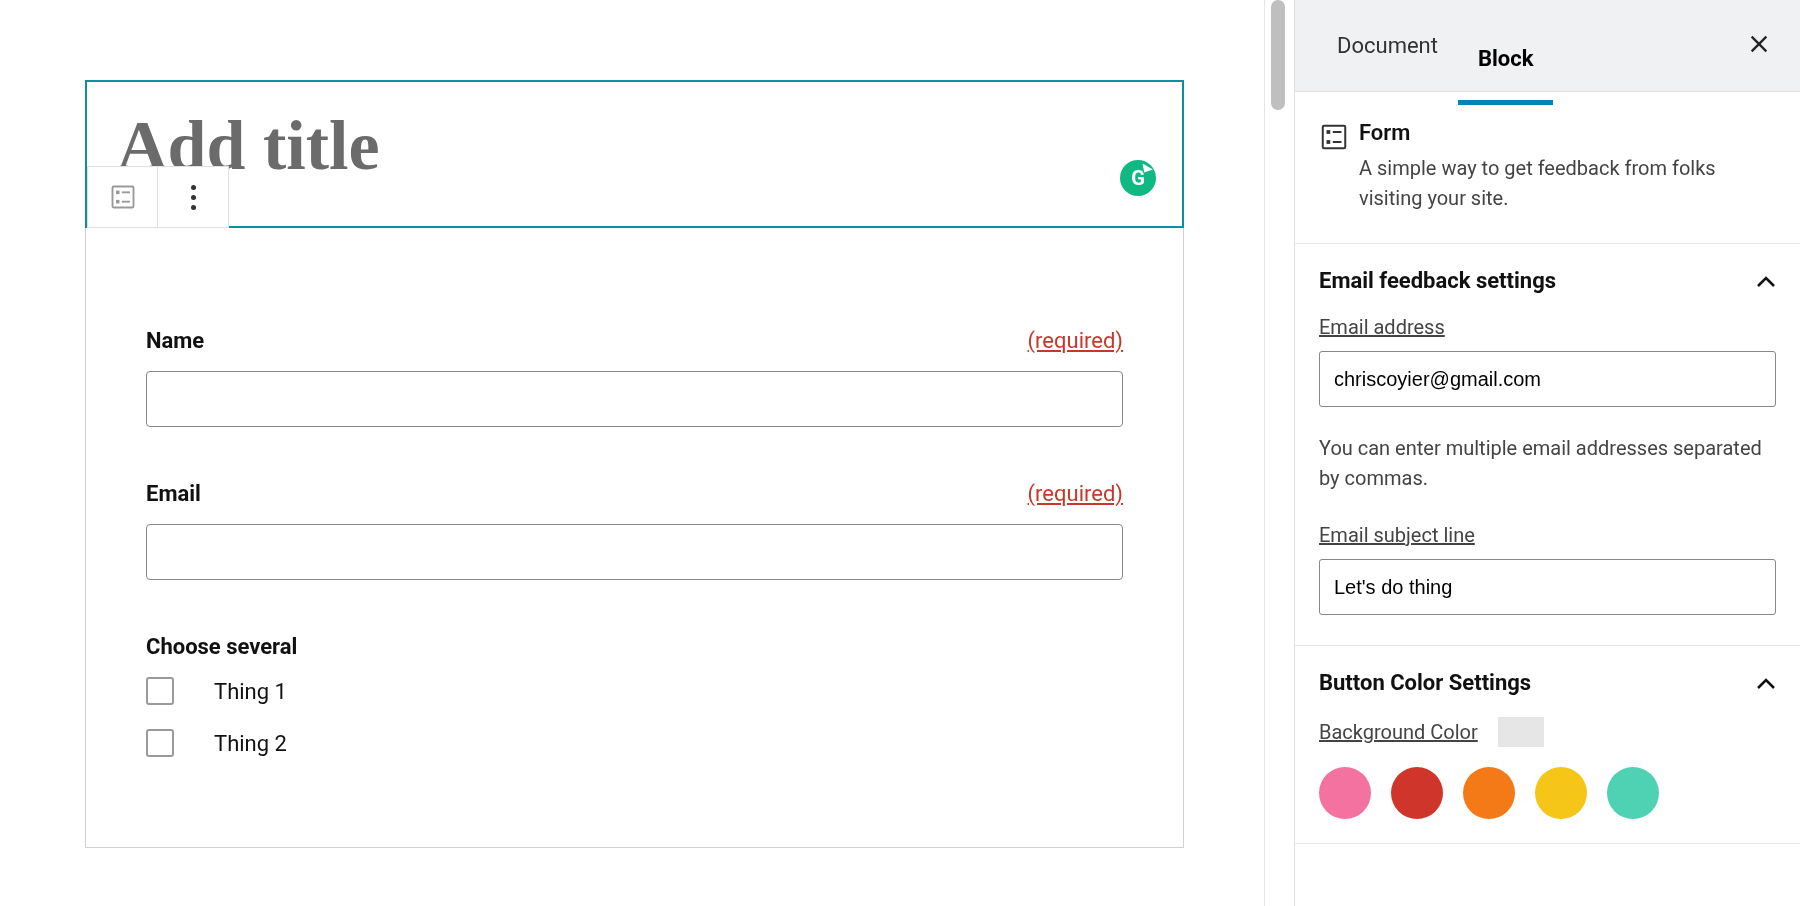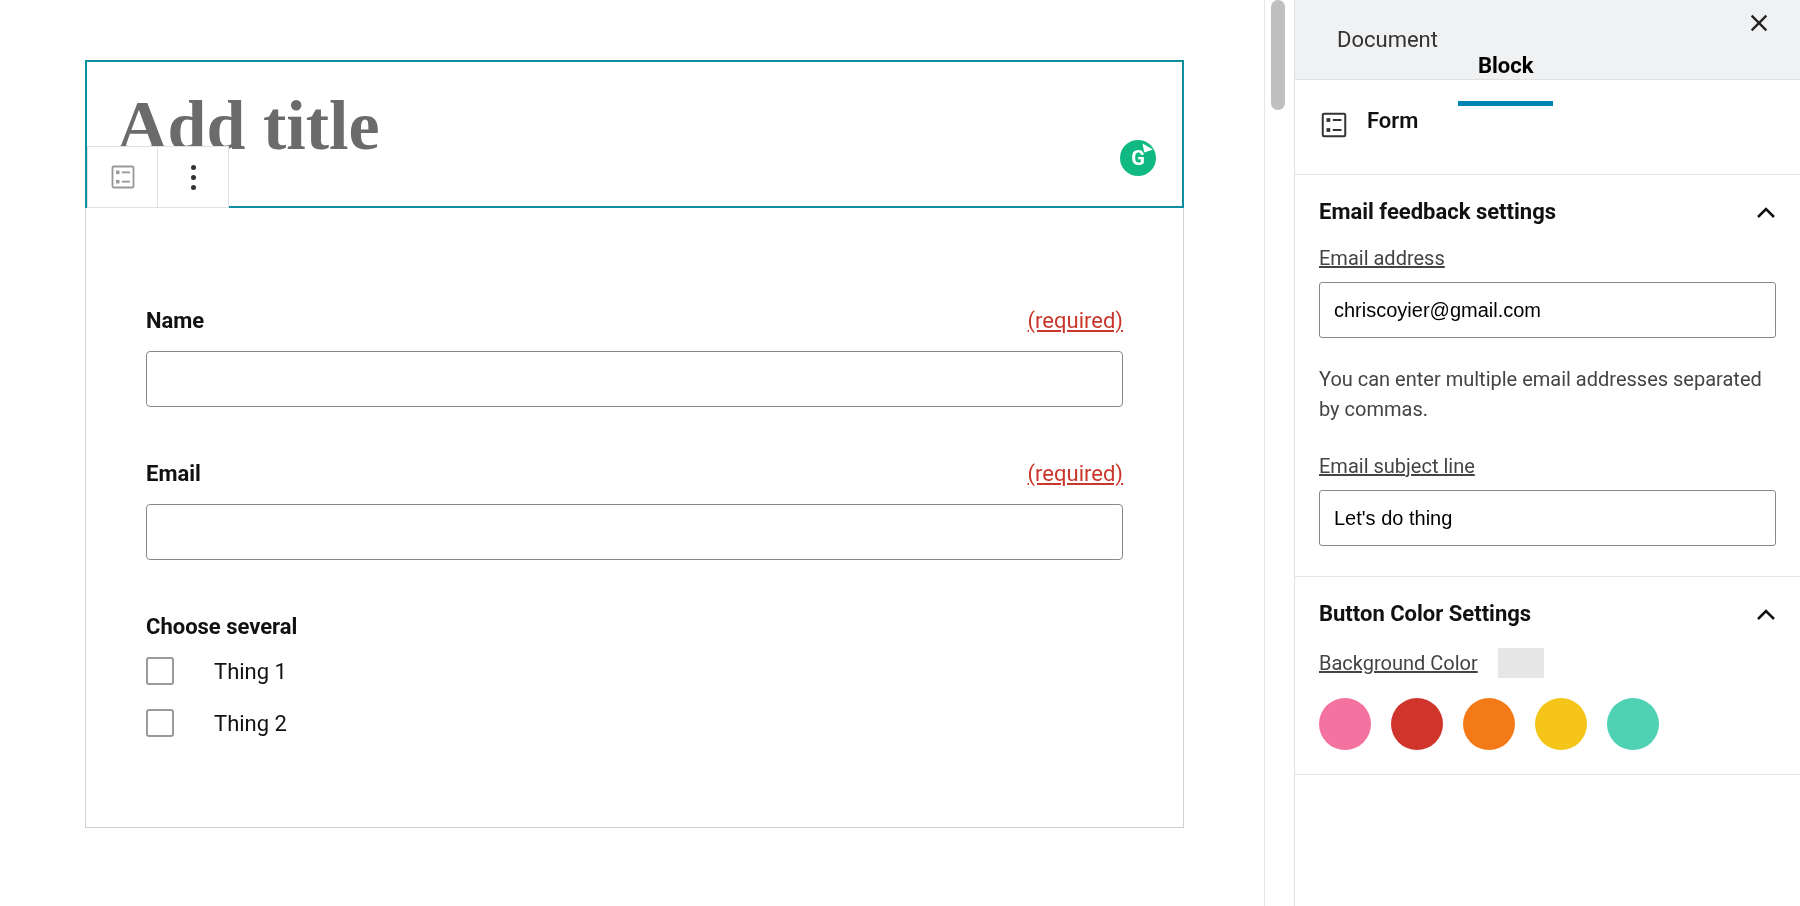--- a/index.html
+++ b/index.html
@@ -10,20 +10,21 @@
     height: 906px;
     overflow: hidden;
     display: flex;
   }
 
   
   .editor {
     flex: 1;
     padding: 60px 80px 0 85px;
     position: relative;
+    margin-top: 20px;
   }
 
   .title-wrap {
     position: relative;
     border: 2px solid #0d8f9f;
     padding: 24px 30px 40px 30px;
     margin-bottom: 0;
   }
 
   .title-input {
@@ -142,22 +143,22 @@
   .sidebar {
     width: 506px;
     border-left: 1px solid #e0e0e0;
     background: #fff;
     display: flex; flex-direction: column;
   }
 
   .tabbar {
     background: #f0f1f3;
     display: flex;
-    align-items: flex-start;
-    height: 80px;
+    align-items: center;
+    height: 92px;
     border-bottom: 1px solid #e0e0e0;
     padding: 0 22px;
     position: relative;
   }
   .tab {
     padding: 0 20px;
     height: 100%;
     display:flex; align-items:center;
     font-size: 22px;
     color: #333;
@@ -178,21 +179,21 @@
   }
   .close-btn {
     margin-left: auto;
     font-size: 28px;
     cursor: pointer;
     color: #333;
     padding: 8px;
   }
 
   .block-desc {
-    display:flex; gap: 18px;
+    display:flex; gap: 10px;
     padding: 28px 24px 30px 24px;
     border-bottom: 1px solid #e6e6e6;
   }
   .block-desc .icon {
     color: #444;
     flex-shrink: 0;
     margin-top: 2px;
   }
   .block-desc .icon svg { width: 30px; height: 30px; }
   .block-desc h3 { font-size: 22px; font-weight: 600; color:#111; margin-bottom: 8px;}
@@ -326,20 +327,21 @@
       <svg viewBox="0 0 24 24" fill="none" stroke="#333" stroke-width="1.6">
         <rect x="3" y="3" width="18" height="18" rx="1"></rect>
         <rect x="6" y="6.5" width="3" height="3" fill="#333" stroke="none"></rect>
         <line x1="11" y1="8" x2="18" y2="8"></line>
         <rect x="6" y="14.5" width="3" height="3" fill="#333" stroke="none"></rect>
         <line x1="11" y1="16" x2="18" y2="16"></line>
       </svg>
     </div>
     <div>
       <h3>Form</h3>
+      <p>A simple way to get feedback from folks visiting your site.</p>
     </div>
   </div>
 
   <div class="panel open">
     <div class="panel-header">
       <span class="panel-title">Email feedback settings</span>
       <span class="chev">
         <svg width="20" height="12" viewBox="0 0 20 12">
             <path d="M2 10 L10 2 L18 10" fill="none" stroke="#111" stroke-width="2.5"></path>
           </svg>

